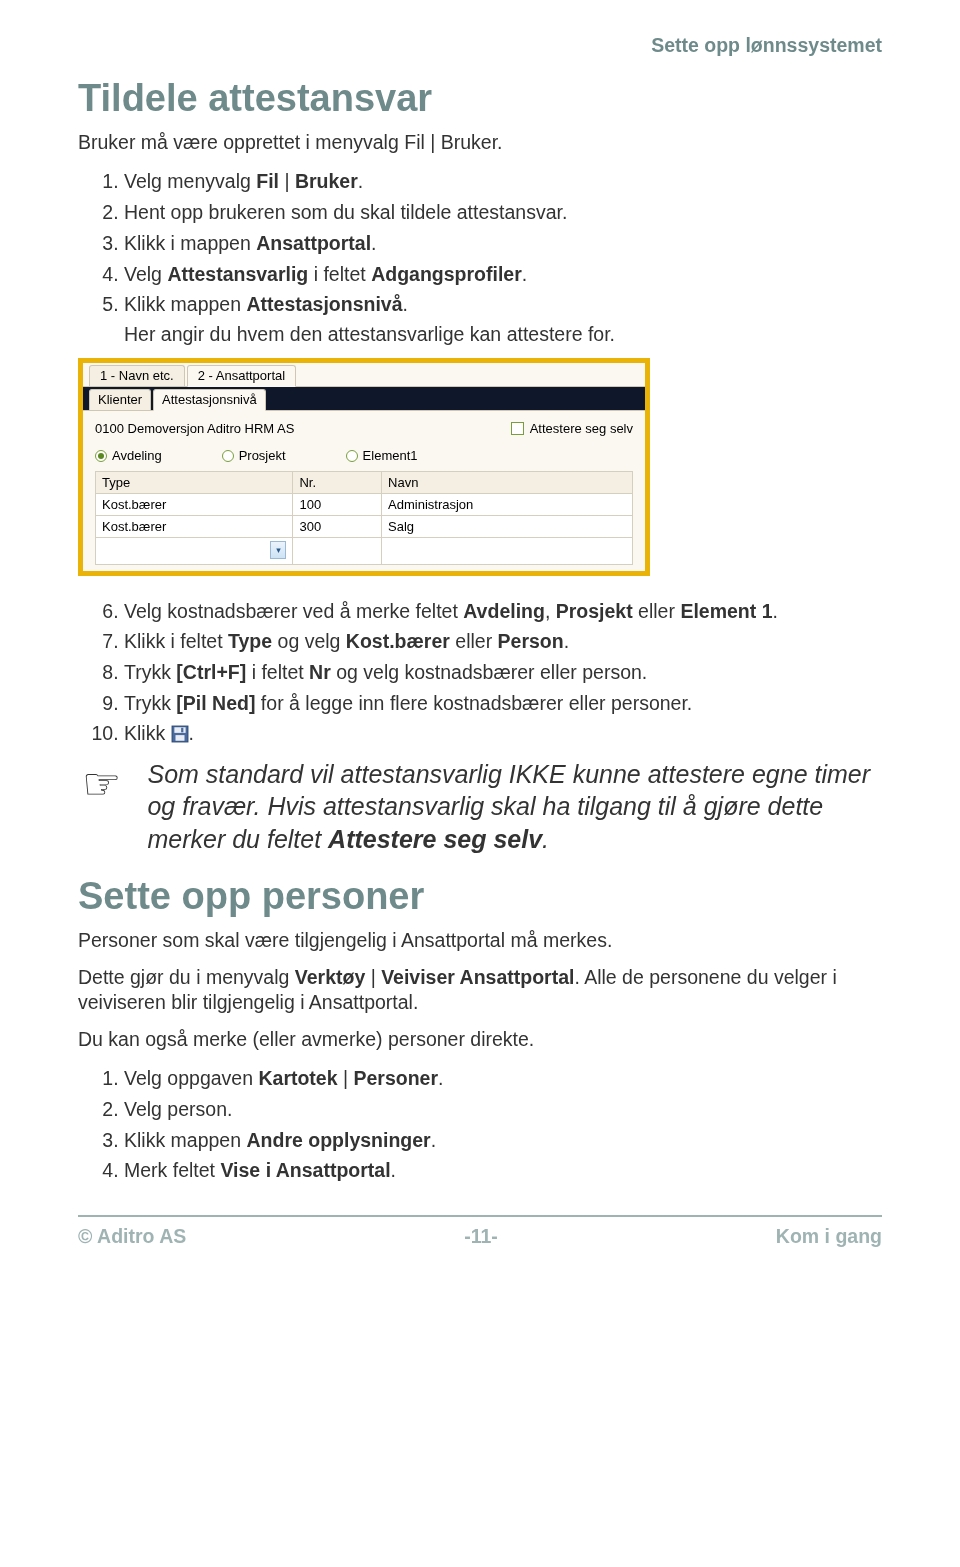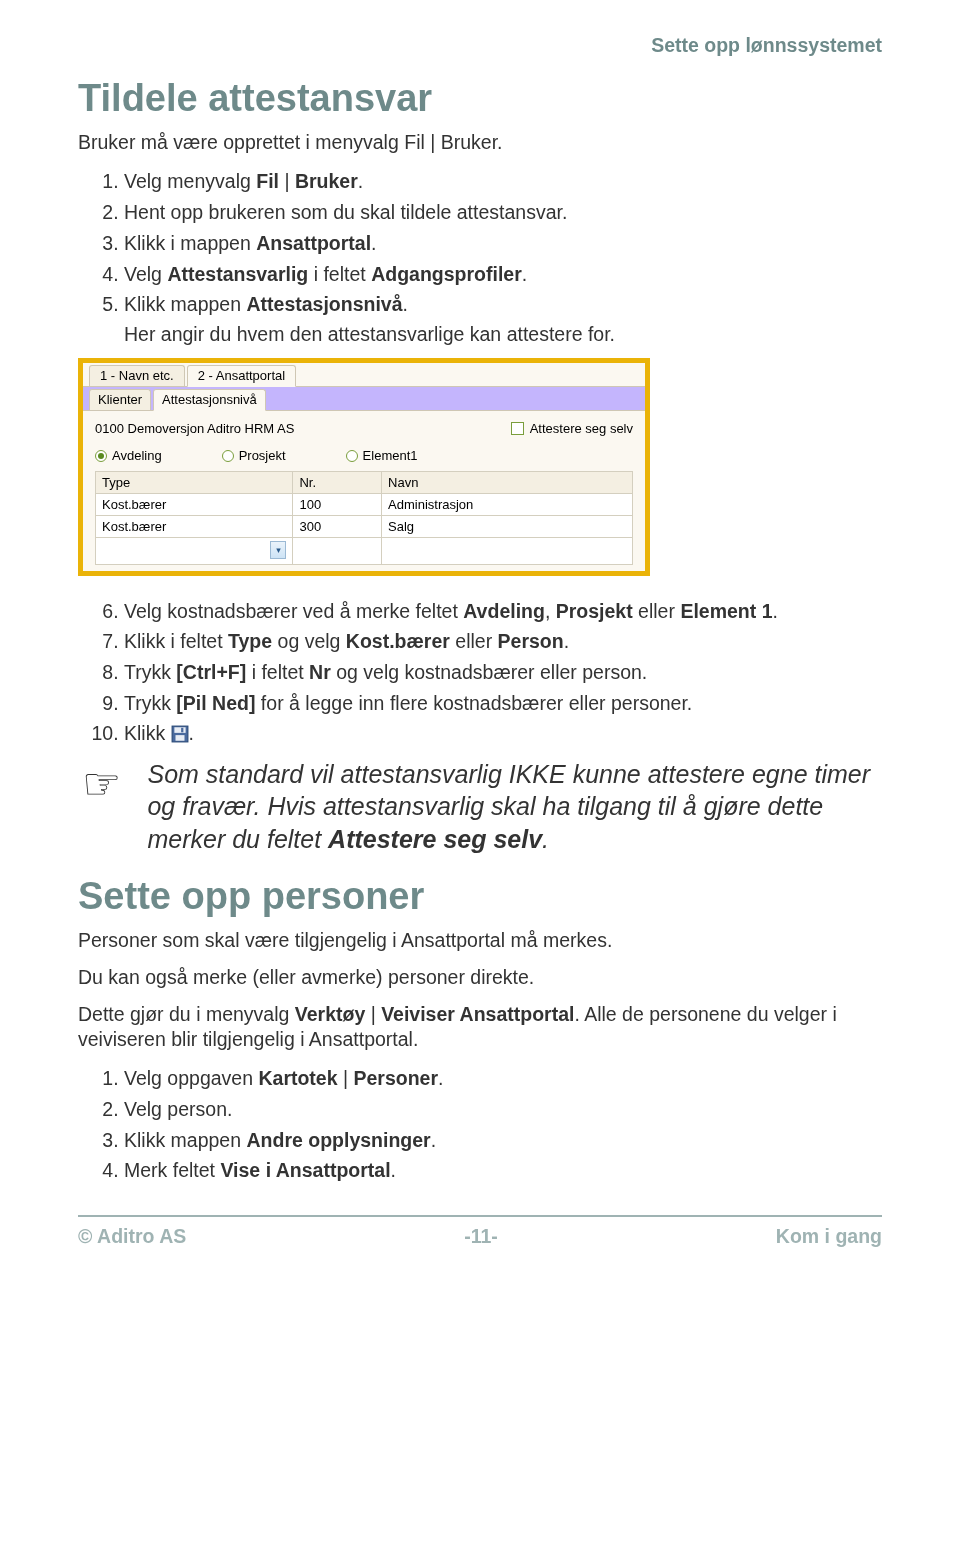--- a/index.html
+++ b/index.html
@@ -65,21 +65,21 @@
     padding: 2px 10px 3px 10px;
     margin-right: 2px;
     border-top-left-radius: 3px;
     border-top-right-radius: 3px;
   }
   .tabrow .tab.active {
     background: #fbf8f1;
     border-bottom: 1px solid #fbf8f1;
     margin-bottom: -1px;
   }
-  .subtabrow { display: flex; align-items: flex-end; height: 24px; padding: 2px 6px 0 6px; background: #c4b5fd; border-bottom: 1px solid #cfc7b4; }
+  .subtabrow { display: flex; align-items: flex-end; height: 24px; padding: 2px 6px 0 6px; background: #0f172a; border-bottom: 1px solid #cfc7b4; }
   .subtabrow .tab {
     border: 1px solid #cfc7b4;
     border-bottom: none;
     background: #f4efe2;
     padding: 2px 8px 3px 8px;
     margin-right: 2px;
     border-top-left-radius: 3px;
     border-top-right-radius: 3px;
   }
   .subtabrow .tab.active {
@@ -258,22 +258,22 @@
           </svg></span>.</li>
     </ol>
 
   <div class="note">
     <div class="hand">☞</div>
     <div class="txt" id="note-txt">Som standard vil attestansvarlig IKKE kunne attestere egne timer og fravær. Hvis attestansvarlig skal ha tilgang til å gjøre dette merker du feltet <b>Attestere seg selv</b>.</div>
   </div>
 
   <h1 class="section">Sette opp personer</h1>
   <p class="body">Personer som skal være tilgjengelig i Ansattportal må merkes.</p>
+  <p class="body" id="s2p2">Dette gjør du i menyvalg <b>Verktøy</b> | <b>Veiviser Ansattportal</b>. Alle de personene du velger i veiviseren blir tilgjengelig i Ansattportal.</p>
   <p class="body">Du kan også merke (eller avmerke) personer direkte.</p>
-  <p class="body" id="s2p2">Dette gjør du i menyvalg <b>Verktøy</b> | <b>Veiviser Ansattportal</b>. Alle de personene du velger i veiviseren blir tilgjengelig i Ansattportal.</p>
   <ol class="steps" id="steps-c">
       <li>Velg oppgaven <b>Kartotek</b> | <b>Personer</b>.</li>
       <li>Velg person.</li>
       <li>Klikk mappen <b>Andre opplysninger</b>.</li>
       <li>Merk feltet <b>Vise i Ansattportal</b>.</li>
     </ol>
 
   <div class="footer-line"></div>
   <div class="footer">
     <span>© Aditro AS</span>

